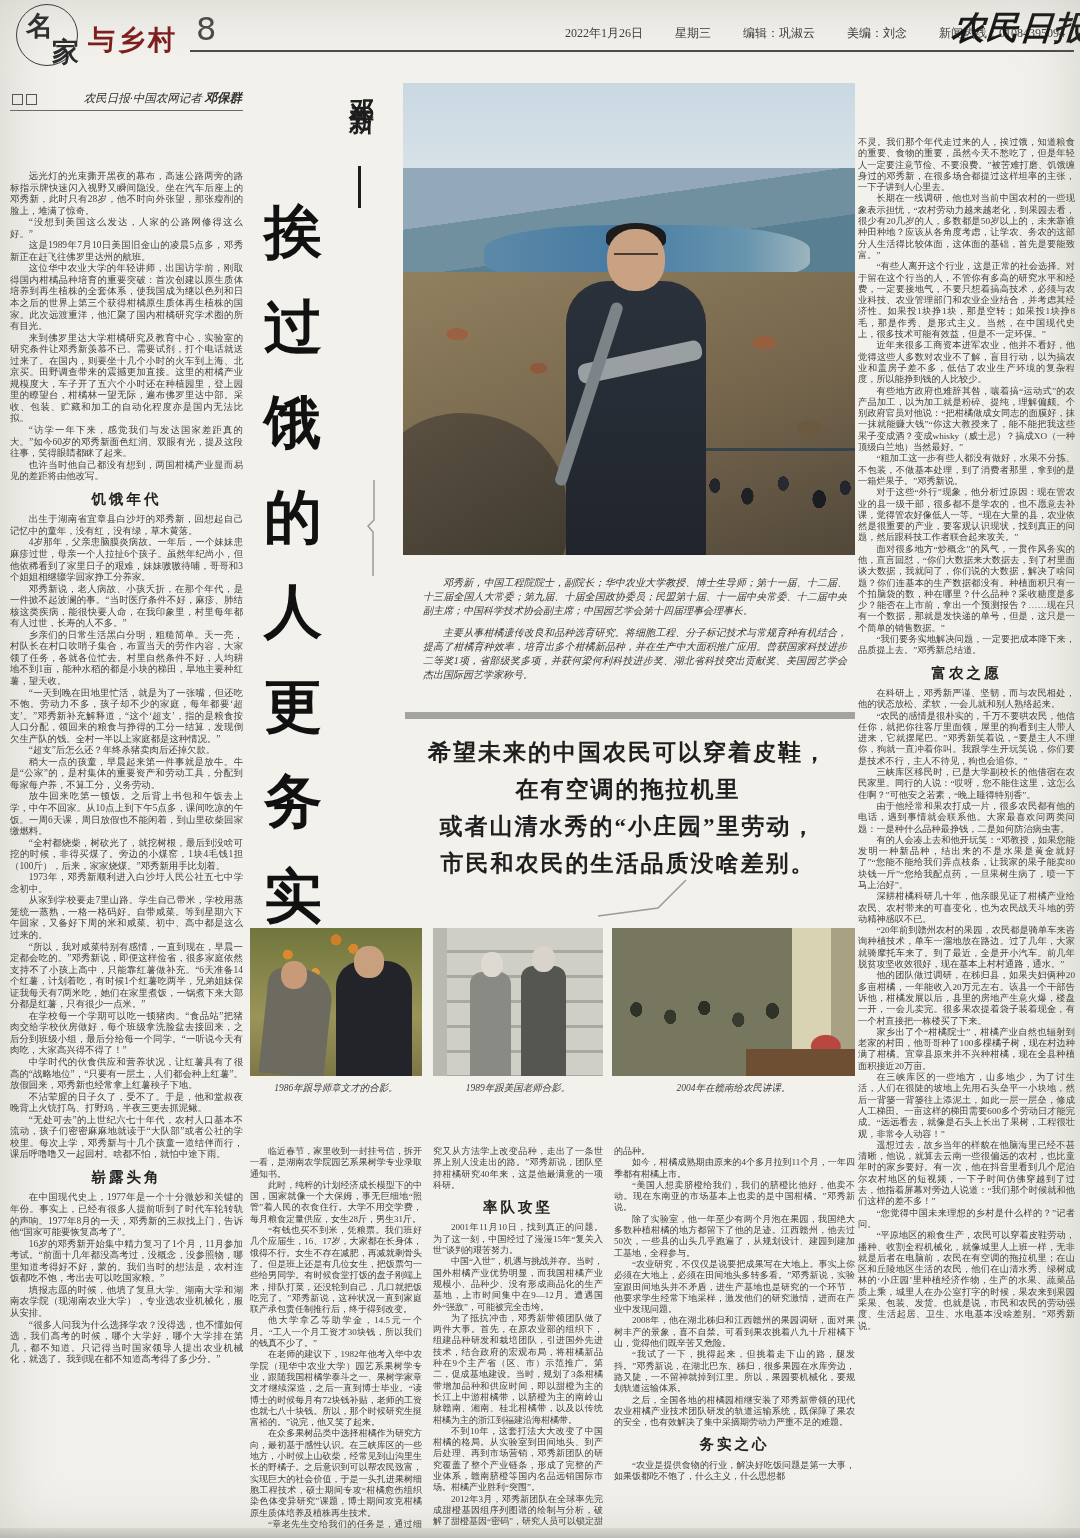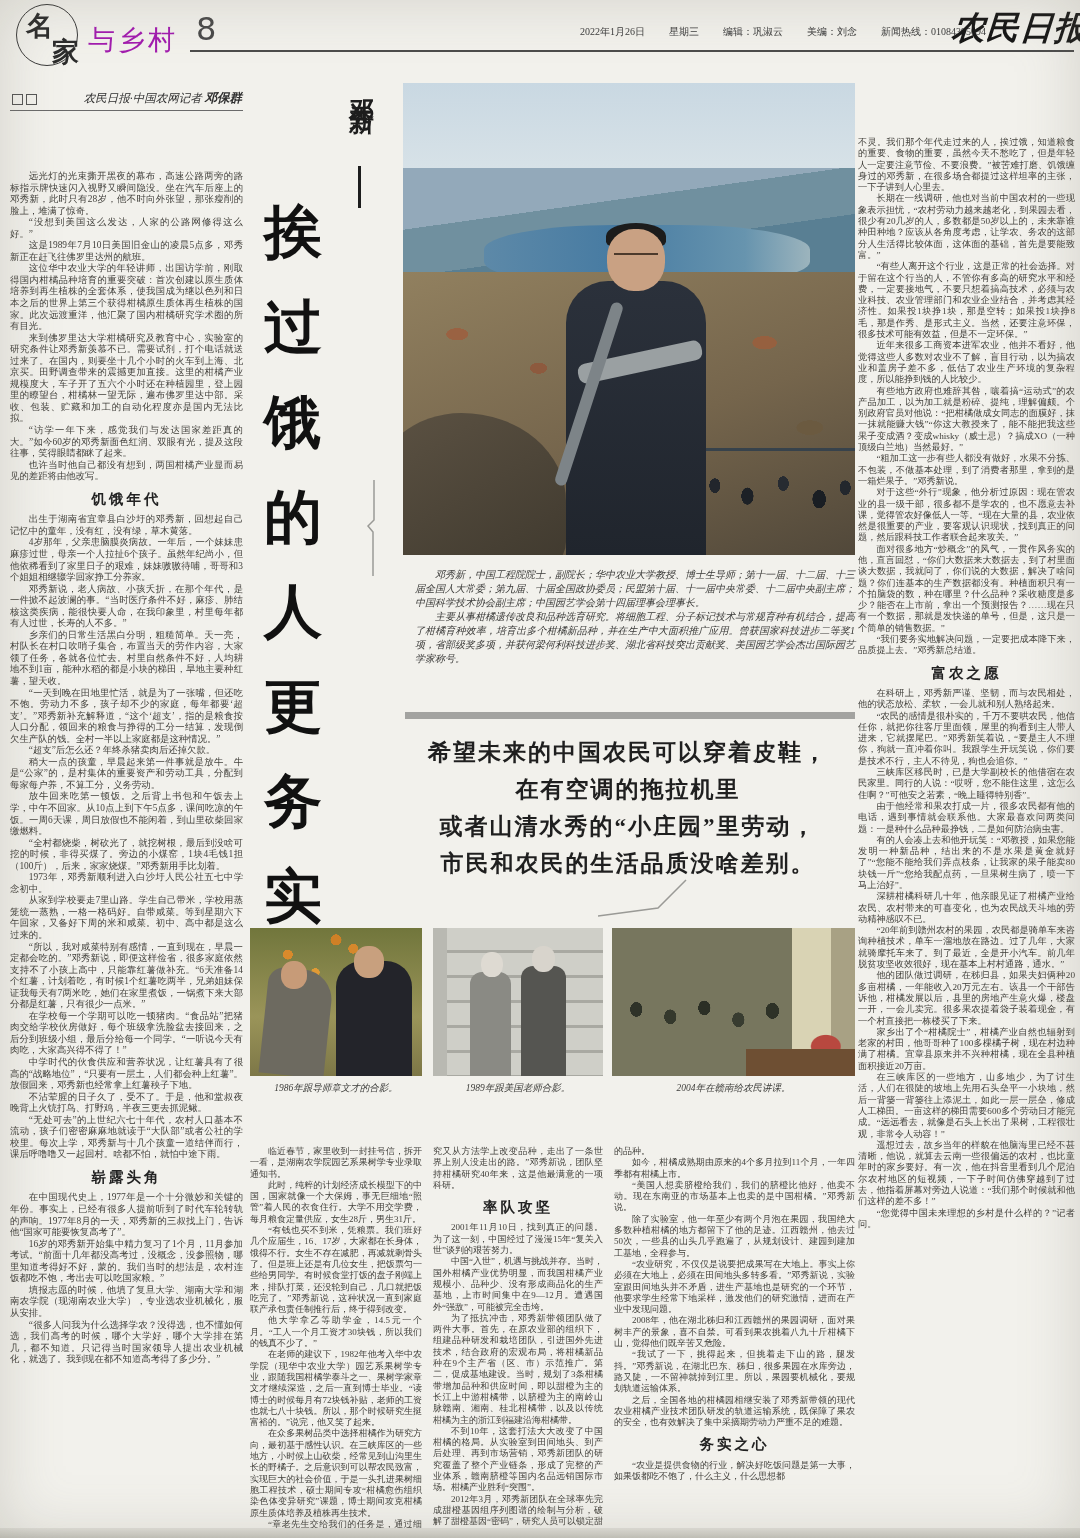--- a/index.html
+++ b/index.html
@@ -6,24 +6,24 @@
   body{
     width:1080px;height:1538px;position:relative;overflow:hidden;
     background:#f2f1ec;
     font-family:"Liberation Serif","DejaVu Serif",serif;
     color:#3c3b37;
   }
   
   .logo-circle{position:absolute;left:16px;top:4px;width:60px;height:60px;border:1.6px solid #3a3a3a;border-radius:50%;}
   .logo-char1{position:absolute;left:26px;top:8px;font-size:27px;font-weight:bold;color:#2c2c2c;}
   .logo-char2{position:absolute;left:52px;top:34px;font-size:27px;font-weight:bold;color:#2c2c2c;}
-  .logo-rest{position:absolute;left:88px;top:22px;font-size:27px;font-weight:normal;letter-spacing:3px;color:#a21caf;}
+  .logo-rest{position:absolute;left:88px;top:22px;font-size:27px;font-weight:bold;letter-spacing:3px;color:#7f1d1d;}
   .page-num{position:absolute;left:196px;top:10px;font-size:32px;color:#4a4a4a;font-family:"DejaVu Sans",sans-serif;}
   .header-rule{position:absolute;left:190px;top:50px;width:884px;height:2px;background:#4c4c4c;}
-  .date-line{position:absolute;left:580px;top:25px;width:380px;display:flex;gap:24px;font-size:10px;color:#3a3a3a;white-space:nowrap;}
+  .date-line{position:absolute;left:565px;top:25px;width:380px;display:flex;gap:32px;font-size:12px;color:#3a3a3a;white-space:nowrap;}
   .masthead{position:absolute;left:952px;top:6px;font-size:33px;font-weight:bold;font-style:italic;transform:skewX(-4deg);color:#161616;letter-spacing:1px;white-space:nowrap;}
   
   .byline{position:absolute;left:12px;top:90px;width:230px;display:flex;justify-content:space-between;align-items:flex-end;font-size:11.5px;font-style:italic;color:#2f2f2f;}
   .byline .sq{display:inline-block;width:9px;height:9px;border:1px solid #555;margin-right:3px;}
   .byline b{font-size:12.5px;font-style:italic;}
   .byline-rule{position:absolute;left:10px;top:110px;width:233px;height:1px;background:#6a6a6a;}
   
   .col{position:absolute;overflow:hidden;font-size:9.4px;line-height:11.55px;text-align:justify;color:#403f3a;margin-top:47px;}
   .col-left{left:10px;top:124px;width:233px;height:1388px;}
   .col-a{left:250px;top:1099px;width:172px;height:437px;font-size:9px;line-height:11.3px;}
@@ -62,21 +62,21 @@
   .mp-rail{position:absolute;right:0;bottom:22%;width:34%;height:3px;background:#37424b;}
   .mp-crowd{position:absolute;right:0;bottom:2%;width:36%;height:22%;
     background:
       radial-gradient(9px 12px at 14% 42%,#22262c 0 60%,transparent 62%),
       radial-gradient(10px 14px at 34% 52%,#1d2126 0 60%,transparent 62%),
       radial-gradient(9px 12px at 56% 40%,#272b31 0 60%,transparent 62%),
       radial-gradient(11px 15px at 78% 55%,#1a1e23 0 60%,transparent 62%),
       radial-gradient(9px 12px at 94% 44%,#23272d 0 60%,transparent 62%);}
   
   .main-caption{position:absolute;left:415px;top:568px;width:440px;height:132px;font-size:10px;line-height:14px;font-style:italic;color:#3a3a38;text-align:justify;}
-  .main-caption p{margin:0;text-indent:2em;}
+  .main-caption p{margin:8px;text-indent:2em;}
   .quote-bar{position:absolute;left:405px;top:712px;width:450px;height:7px;background:#a3a3a0;}
   .pull-quote{position:absolute;left:396px;top:734px;width:464px;text-align:center;font-size:23px;line-height:37px;font-weight:600;color:#1f1f1f;letter-spacing:2px;}
   
   .photo{position:absolute;top:928px;height:148px;overflow:hidden;}
   .photo1{left:250px;width:172px;background:
       radial-gradient(8px 8px at 22% 18%,#d98a2b 0 60%,transparent 62%),
       radial-gradient(7px 7px at 38% 30%,#e09a35 0 60%,transparent 62%),
       radial-gradient(8px 8px at 60% 14%,#d5882c 0 60%,transparent 62%),
       radial-gradient(7px 7px at 75% 28%,#de9733 0 60%,transparent 62%),
       radial-gradient(9px 9px at 50% 8%,#cf8026 0 60%,transparent 62%),
@@ -262,36 +262,37 @@
     <p class="para">“农业研究，不仅仅是说要把成果写在大地上。事实上你必须在大地上，必须在田间地头多转多看。”邓秀新说，实验室跟田间地头并不矛盾，进生产基地也是研究的一个环节，他要求学生经常下地采样，激发他们的研究激情，进而在产业中发现问题。</p>
     <p class="para">2008年，他在湖北秭归和江西赣州的果园调研，面对果树丰产的景象，喜不自禁。可看到果农挑着八九十斤柑橘下山，觉得他们既辛苦又危险。</p>
     <p class="para">“我试了一下，挑得起来，但挑着走下山的路，腿发抖。”邓秀新说，在湖北巴东、秭归，很多果园在水库旁边，路又陡，一不留神就掉到江里。所以，果园要机械化，要规划轨道运输体系。</p>
     <p class="para">之后，全国各地的柑橘园相继安装了邓秀新带领的现代农业柑橘产业技术团队研发的轨道运输系统，既保障了果农的安全，也有效解决了集中采摘期劳动力严重不足的难题。</p>
     <h3 class="sec">务实之心</h3>
     <p class="para">“农业是提供食物的行业，解决好吃饭问题是第一大事，如果饭都吃不饱了，什么主义，什么思想都</p>
   </div>
 <div class="col col-right">
     <p class="para cont">不灵。我们那个年代走过来的人，挨过饿，知道粮食的重要、食物的重要，虽然今天不愁吃了，但是年轻人一定要注意节俭、不要浪费。”被苦难打磨、饥饿缠身过的邓秀新，在很多场合都提过这样坦率的主张，一下子讲到人心里去。</p>
     <p class="para">长期在一线调研，他也对当前中国农村的一些现象表示担忧，“农村劳动力越来越老化，到果园去看，很少有20几岁的人，多数都是50岁以上的，未来靠谁种田种地？应该从各角度考虑，让学农、务农的这部分人生活得比较体面，这体面的基础，首先是要能致富。”</p>
-    <p class="para">“有些人离开这个行业，这是正常的社会选择。对于留在这个行当的人，不管你有多高的研究水平和经费，一定要接地气，不要只想着搞高技术，必须与农业科技、农业管理部门和农业企业结合，并考虑其经济性。如果投1块挣1块，那是空转；如果投1块挣8毛，那是作秀、是形式主义。当然，还要注意环保，很多技术可能有效益，但是不一定环保。”</p>
+    <p class="para">“有些人离开这个行业，这是正常的社会选择。对于留在这个行当的人，不管你有多高的研究水平和经费，一定要接地气，不要只想着搞高技术，必须与农业科技、农业管理部门和农业企业结合，并考虑其经济性。如果投1块挣1块，那是空转；如果投1块挣8毛，那是作秀、是形式主义。当然，在中国现代史上，很多技术可能有效益，但是不一定环保。”</p>
     <p class="para">近年来很多工商资本进军农业，他并不看好，他觉得这些人多数对农业不了解，盲目行动，以为搞农业和盖房子差不多，低估了农业生产环境的复杂程度，所以能挣到钱的人比较少。</p>
     <p class="para">有些地方政府也难辞其咎，嚷着搞“运动式”的农产品加工，以为加工就是粉碎、提纯，理解偏颇。个别政府官员对他说：“把柑橘做成女同志的面膜好，抹一抹就能赚大钱”“你这大教授来了，能不能把我这些果子变成酒？变成whisky（威士忌）？搞成XO（一种顶级白兰地）当然最好。”</p>
     <p class="para">“粗加工这一步有些人都没有做好，水果不分拣、不包装，不做基本处理，到了消费者那里，拿到的是一箱烂果子。”邓秀新说。</p>
     <p class="para">对于这些“外行”现象，他分析过原因：现在管农业的县一级干部，很多都不是学农的，也不愿意去补课，觉得管农好像低人一等。“现在大量的县，农业依然是很重要的产业，要客观认识现状，找到真正的问题，然后跟科技工作者联合起来攻关。”</p>
     <p class="para">面对很多地方“炒概念”的风气，一贯作风务实的他，直言回怼，“你们大数据来大数据去，到了村里面谈大数据，我就问了，你们说的大数据，解决了啥问题？你们连基本的生产数据都没有。种植面积只有一个拍脑袋的数，种在哪里？什么品种？采收糖度是多少？能否在上市前，拿出一个预测报告？……现在只有一个数据，那就是发快递的单号，但是，这只是一个简单的销售数据。”</p>
     <p class="para">“我们要务实地解决问题，一定要把成本降下来，品质提上去。”邓秀新总结道。</p>
     <h3 class="sec">富农之愿</h3>
     <p class="para">在科研上，邓秀新严谨、坚韧，而与农民相处，他的状态放松、柔软，一会儿就和别人熟络起来。</p>
     <p class="para">“农民的感情是很朴实的，千万不要哄农民，他信任你，就把你往客厅里面领，屋里的狗看到主人带人进来，它就摆尾巴。”邓秀新笑着说，“要是主人不理你，狗就一直冲着你叫。我跟学生开玩笑说，你们要是技术不行，主人不待见，狗也会追你。”</p>
     <p class="para">三峡库区移民时，已是大学副校长的他借宿在农民家里。同行的人说：“哎呀，您不能住这里，这怎么住啊？”可他安之若素，“晚上睡得特别香”。</p>
     <p class="para">由于他经常和果农打成一片，很多农民都有他的电话，遇到事情就会联系他。大家最喜欢问两类问题：一是种什么品种最挣钱，二是如何防治病虫害。</p>
     <p class="para">有的人会凑上去和他开玩笑：“邓教授，如果您能发明一种新品种，结出来的不是水果是黄金就好了”“您能不能给我们弄点枝条，让我家的果子能卖80块钱一斤”“您给我配点药，一旦果树生病了，喷一下马上治好”。</p>
     <p class="para">深耕柑橘科研几十年，他亲眼见证了柑橘产业给农民、农村带来的可喜变化，也为农民战天斗地的劳动精神感叹不已。</p>
     <p class="para">“20年前到赣州农村的果园，农民都是骑单车来咨询种植技术，单车一溜地放在路边。过了几年，大家就骑摩托车来了。到了最近，全是开小汽车。前几年脱贫攻坚收效很好，现在基本上村村通路，通水。”</p>
     <p class="para">他的团队做过调研，在秭归县，如果夫妇俩种20多亩柑橘，一年能收入20万元左右。该县一个干部告诉他，柑橘发展以后，县里的房地产生意火爆，楼盘一开，一会儿卖完。很多果农提着袋子装着现金，有一个村直接把一栋楼买了下来。</p>
     <p class="para">家乡出了个“柑橘院士”，柑橘产业自然也辐射到老家的村田，他哥哥种了100多棵橘子树，现在村边种满了柑橘。宜章县原来并不兴种柑橘，现在全县种植面积接近20万亩。</p>
     <p class="para">在三峡库区的一些地方，山多地少，为了讨生活，人们在很陡的坡地上先用石头垒平一小块地，然后一背篓一背篓往上添泥土，如此一层一层垒，修成人工梯田。一亩这样的梯田需要600多个劳动日才能完成。“远远看去，就像是石头上长出了果树，工程很壮观，非常令人动容！”</p>
     <p class="para">遥想过去，故乡当年的样貌在他脑海里已经不甚清晰，他说，就算去云南一些很偏远的农村，也比童年时的家乡要好。有一次，他在抖音里看到几个尼泊尔农村地区的短视频，一下子时间仿佛穿越到了过去，他指着屏幕对旁边人说道：“我们那个时候就和他们这样的差不多！”</p>
     <p class="para">“您觉得中国未来理想的乡村是什么样的？”记者问。</p>
+    <p class="para">“平原地区的粮食生产，农民可以穿着皮鞋劳动，播种、收割全程机械化，就像城里人上班一样，无非就是后者在电脑前，农民在有空调的拖拉机里；在山区和丘陵地区生活的农民，他们在山清水秀、绿树成林的‘小庄园’里种植经济作物，生产的水果、蔬菜品质上乘，城里人在办公室打字的时候，果农来到果园采果、包装、发货。也就是说，市民和农民的劳动强度、生活起居、卫生、水电基本没啥差别。”邓秀新说。</p>
   </div>
 
 <div class="bottom-edge"></div>
 <div class="page-vignette"></div>
 
 </body></html>

